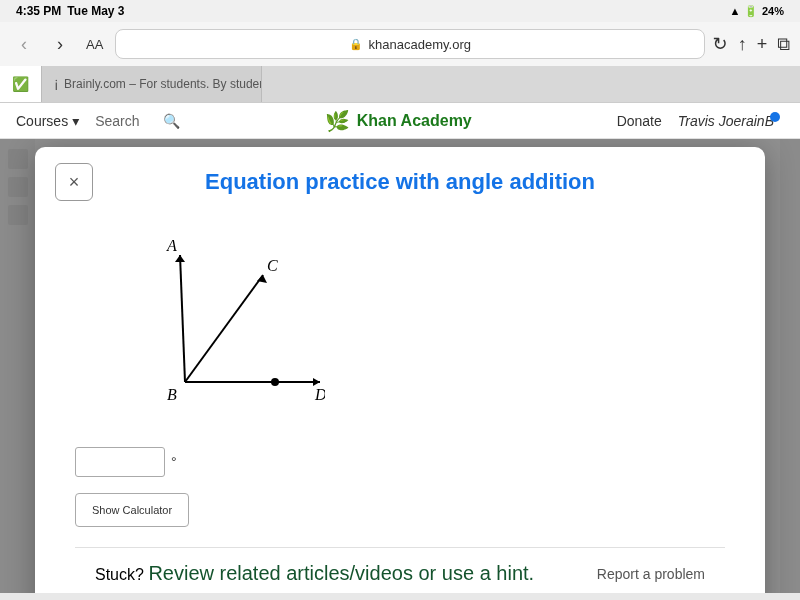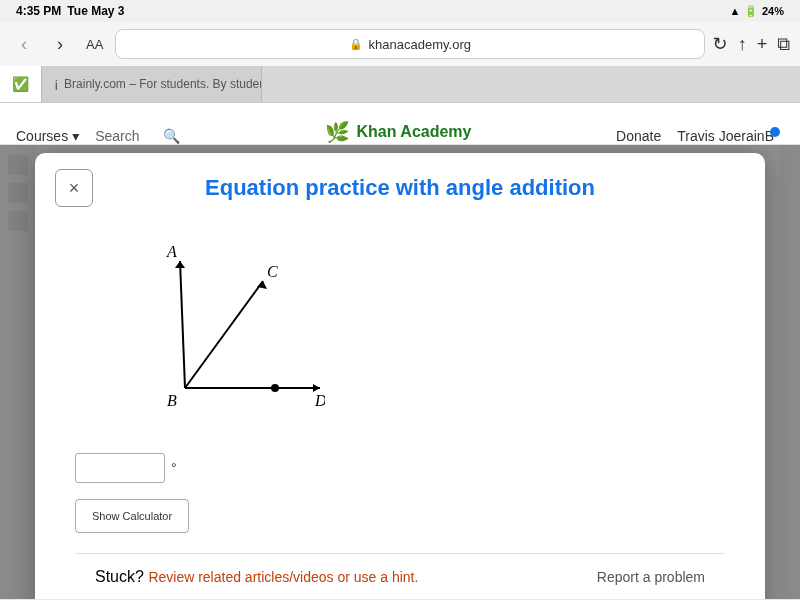--- a/index.html
+++ b/index.html
@@ -93,25 +93,25 @@
     }
     .tab.inactive {
       background: #d0d0d0;
       color: #555;
     }
     .tab-favicon { font-size: 14px; }
     .tab-title { font-size: 12px; }
 
     
     .ka-navbar {
-      height: 42px;
+      height: 36px;
       background: white;
       border-bottom: 1px solid #e0e0e0;
       display: flex;
-      align-items: flex-end;
+      align-items: center;
       padding: 0 16px;
       gap: 16px;
     }
     .ka-courses-btn {
       font-size: 14px; color: #333; background: none; border: none; cursor: pointer;
       display: flex; align-items: center; gap: 4px;
     }
     .ka-search {
       display: flex; align-items: center; gap: 24px;
       font-size: 14px; color: #666;
@@ -120,21 +120,21 @@
       display: flex; align-items: center; gap: 6px;
       margin: 0 auto;
       font-size: 16px; font-weight: 700; color: #1c7a1c;
     }
     .ka-logo-leaf { font-size: 20px; }
     .ka-nav-right {
       display: flex; align-items: center; gap: 16px;
       font-size: 14px; color: #333;
     }
     .ka-donate { font-weight: 500; }
-    .ka-user { display: flex; align-items: center; }
+    .ka-user { display: flex; align-items: center; font-style: italic; }
     .ka-notification {
       width: 10px; height: 10px; background: #1473e6; border-radius: 50%;
       position: relative; top: -4px; left: -4px;
     }
 
     
     .main-content {
       position: relative;
       width: 100%;
       height: calc(600px - 22px - 44px - 36px - 44px);
@@ -272,23 +272,23 @@
     .modal-footer {
       border-top: 1px solid #e0e0e0;
       margin-top: 20px;
       padding: 14px 20px;
       display: flex;
       align-items: center;
       justify-content: space-between;
     }
 
     .review-link {
-      color: #c2410c;
+      color: #14532d;
       text-decoration: none;
-      font-size: 14px;
+      font-size: 20px;
     }
 
     .report-link {
       font-size: 14px;
       color: #555;
     }
 
     
     .diagram-svg {
       width: 220px;

